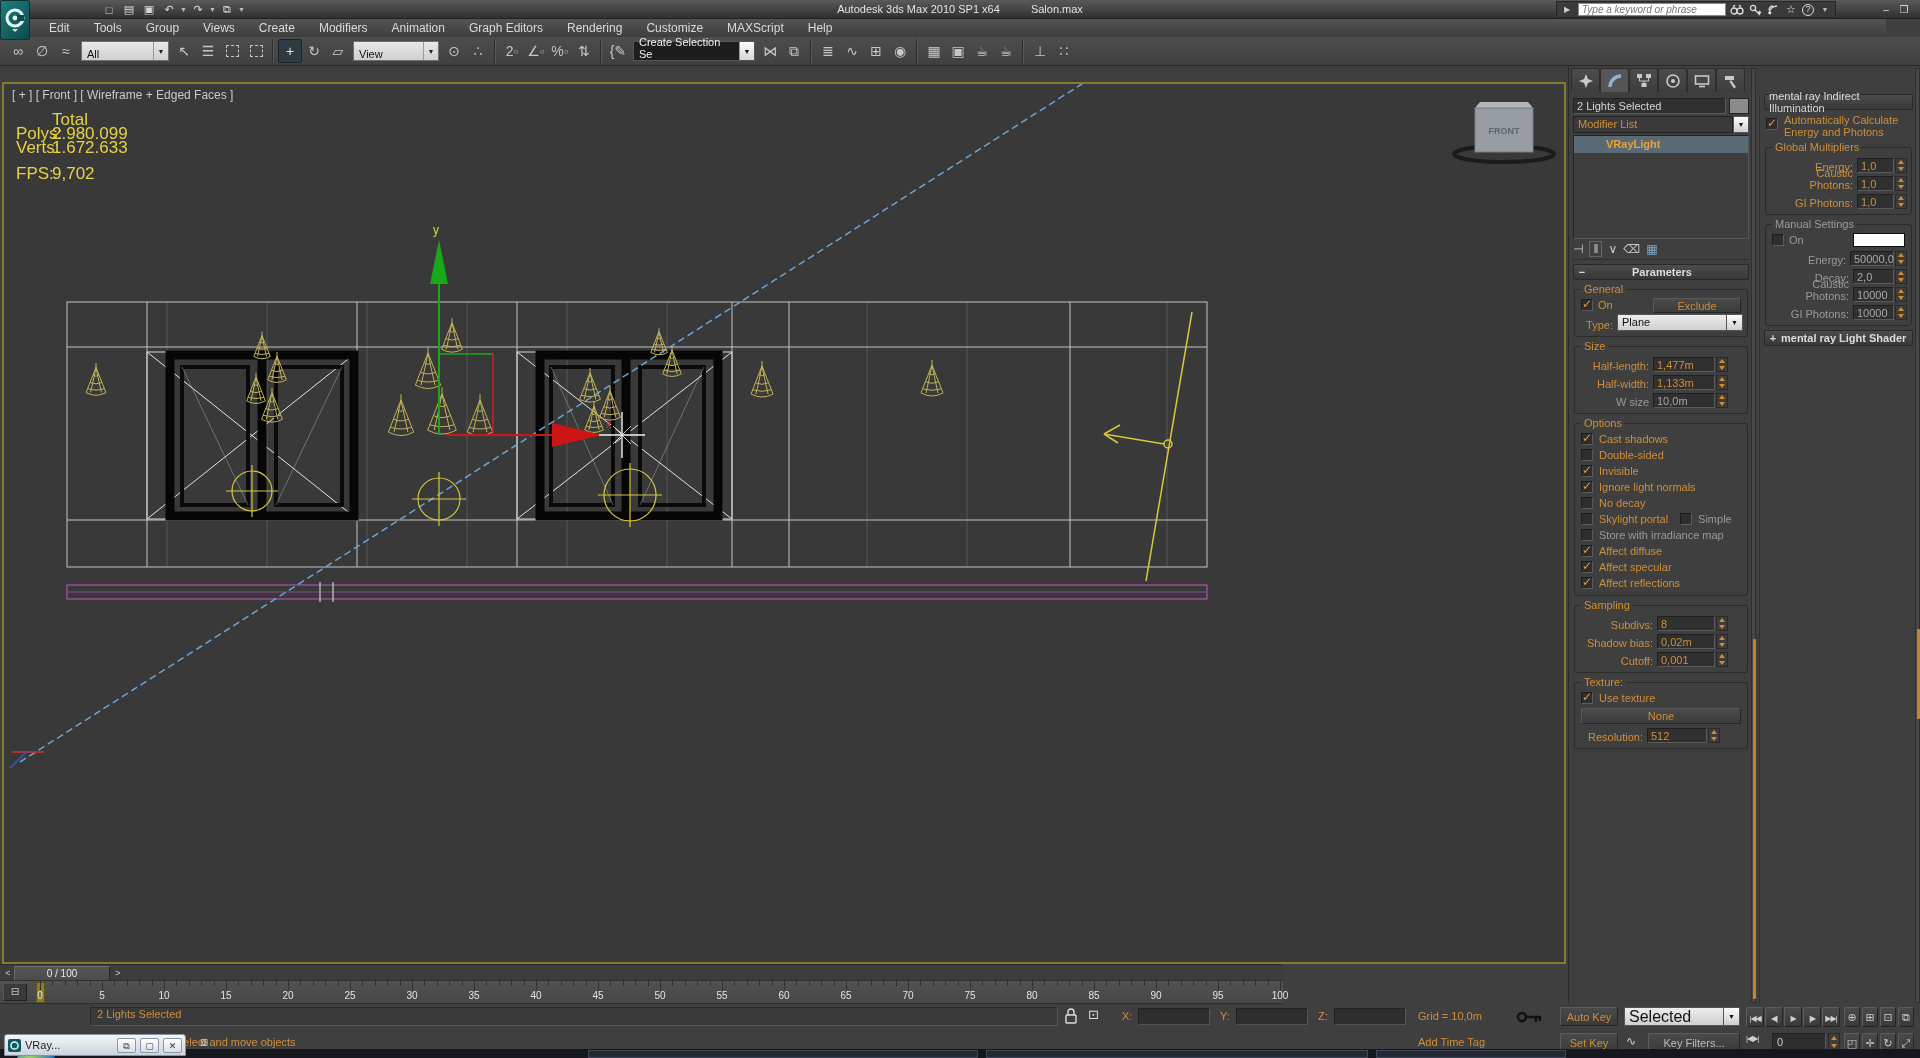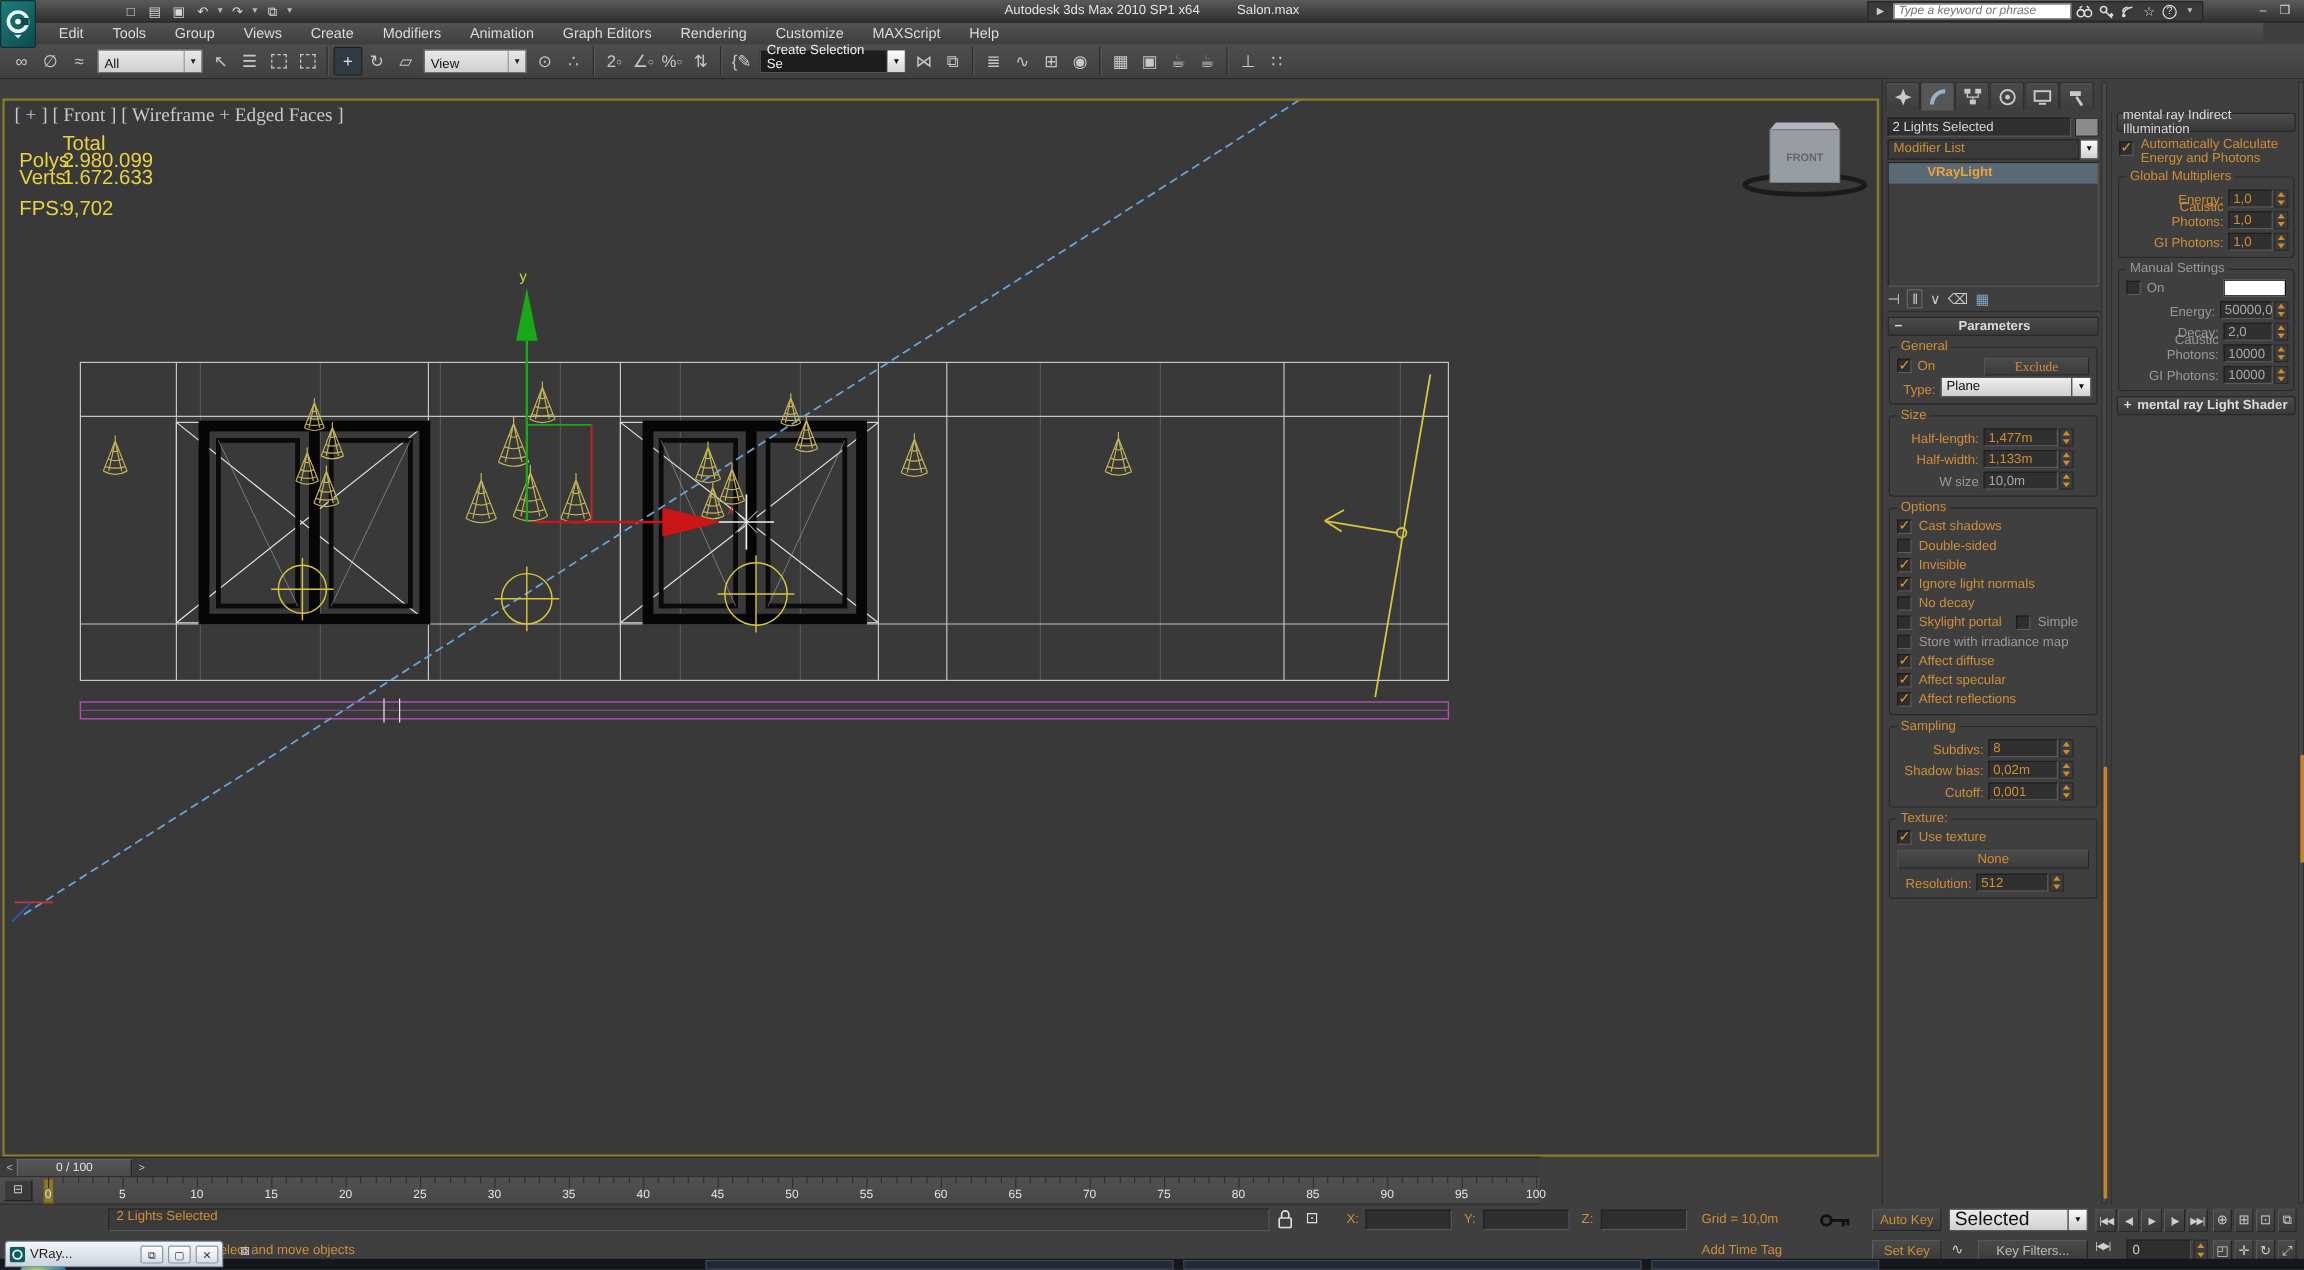--- a/index.html
+++ b/index.html
@@ -50,21 +50,21 @@
   .tdd .lab{padding:0 5px;flex:1;}
   .tdd .ar{width:15px;height:100%;border-left:1px solid #9a9a9a;display:flex;align-items:center;
     justify-content:center;font-size:7px;color:#222;}
   .tdd.darkcombo{background:#1d1d1d;color:#f0f0f0;border:1px solid #555;}
   .tdd.darkcombo .ar{background:linear-gradient(#fdfdfd,#d5d5d5);color:#111;}
   .sub{font-size:8px;vertical-align:sub;}
 
   
   #viewport{position:absolute;left:2px;top:82px;width:1564px;height:882px;
     background:#393939;border:2px solid #867a2d;}
-  #vplabel{position:absolute;left:8px;top:4px;color:#c9c9c9;font-size:16px;font-family:Liberation Serif, serif;}
+  #vplabel{position:absolute;left:8px;top:4px;color:#c9c9c9;font-size:12px;}
   .stat{position:absolute;color:#e6d243;font-size:17px;}
   #scene{position:absolute;left:0;top:0;}
 
   
   #cmdpanel{position:absolute;left:1568px;top:66px;width:352px;height:939px;background:#3f3f3f;
     border-left:1px solid #2b2b2b;font-size:11px;}
   #cp-left{position:absolute;left:2px;top:0;width:180px;height:939px;}
   #cp-right{position:absolute;left:190px;top:28px;width:156px;height:911px;border-left:1px solid #333;padding-left:2px;}
   #cp-tabs{display:flex;height:26px;margin-top:2px;}
   .cptab{width:29px;height:24px;display:flex;align-items:center;justify-content:center;
@@ -509,21 +509,21 @@
       <span class="t">Parameters</span>
     </div>
 
     <div class="groupbox">
       <span class="grouptitle">General</span>
       <div class="cbrow" style="justify-content:space-between;">
         <span style="display:flex;align-items:center;gap:5px;">
           <span class="cb checked"></span>
           <span class="cblabel">On</span>
         </span>
-        <span class="pbtn" style="width:88px;height:15px;line-height:14px;font-family:Liberation Serif, serif;">Exclude</span>
+        <span class="pbtn" style="width:88px;height:15px;line-height:14px;">Exclude</span>
       </div>
       <div class="prow">
         <span class="plabel" style="width:34px;">Type:</span>
         <span class="ddl">
           <span class="lab">Plane</span>
           <span class="ar">▼</span>
         </span>
       </div>
     </div>
 

